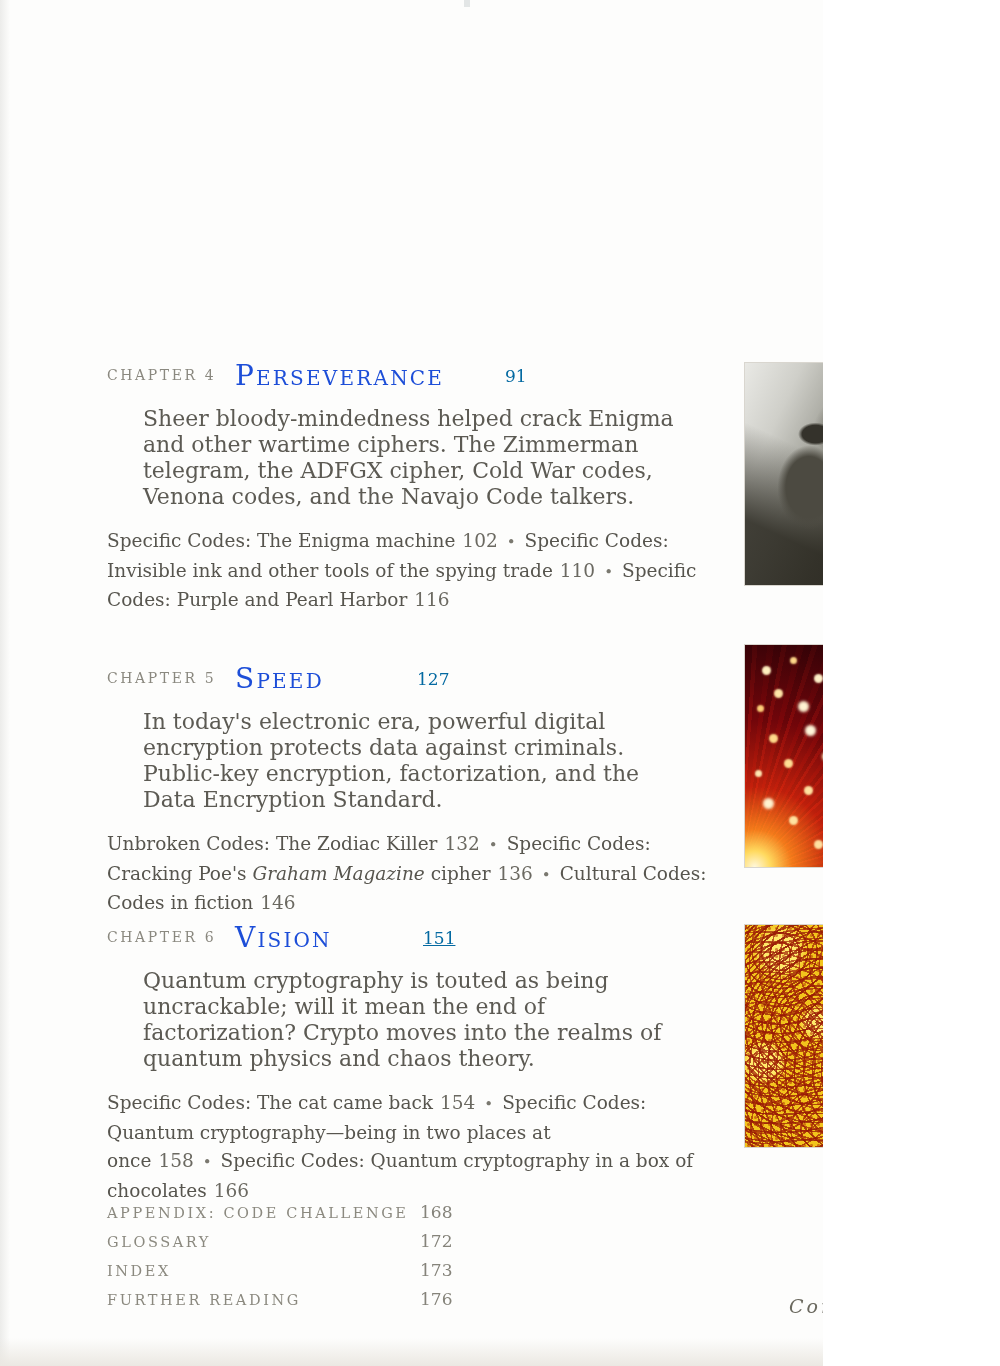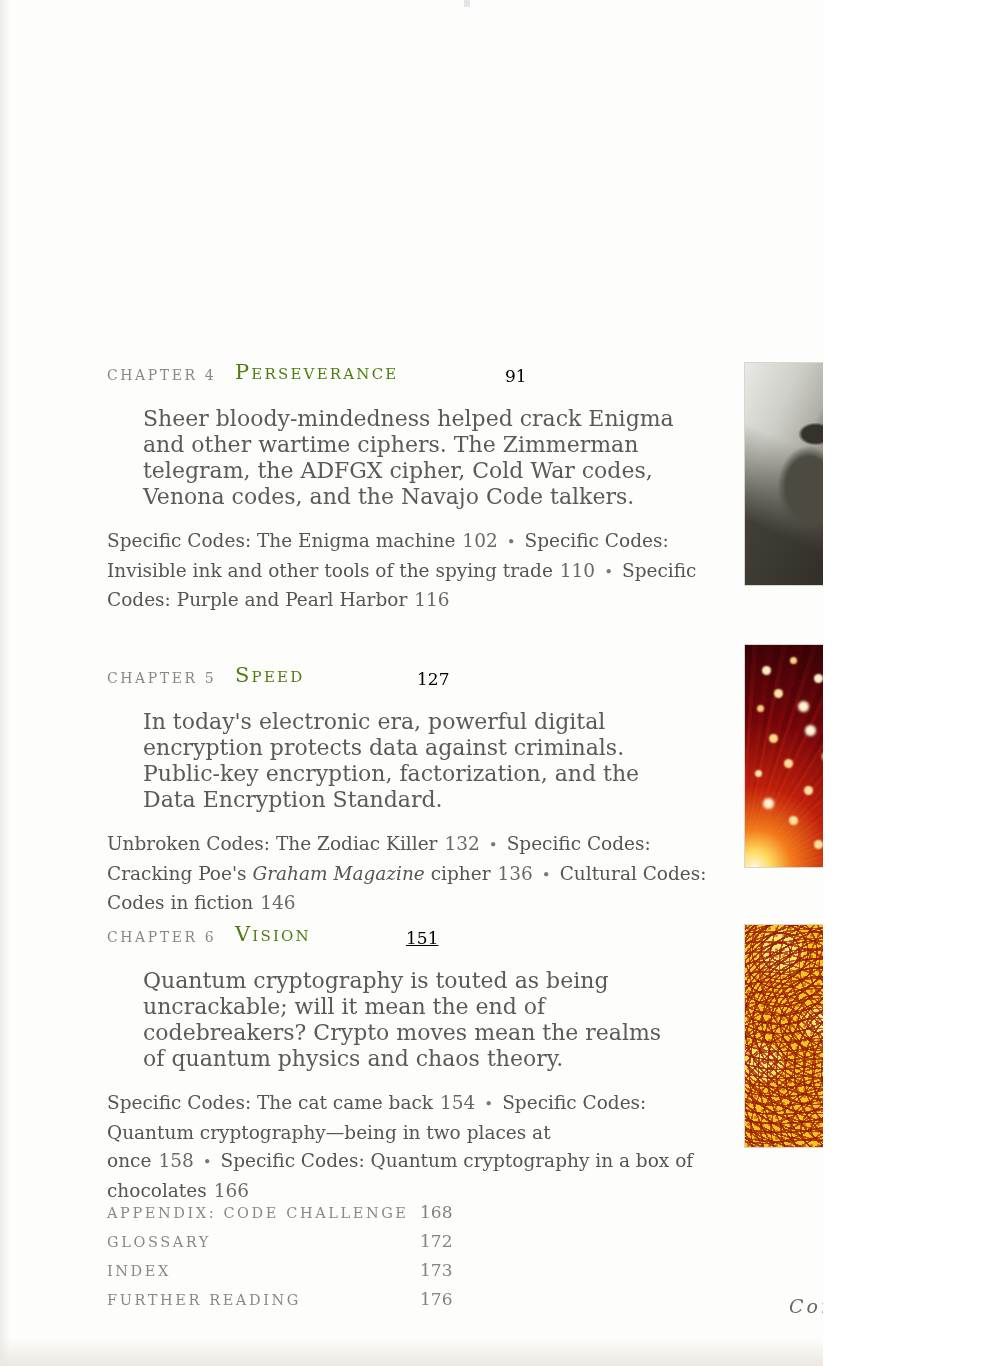--- a/index.html
+++ b/index.html
@@ -18,27 +18,27 @@
   #chapter-4{top:360px;}
   #chapter-5{top:663px;}
   #chapter-6{top:922px;}
 
   .chap-head{position:relative;height:32px;}
   .chap-label{
     position:absolute;left:0;top:8px;font-size:14px;letter-spacing:2.6px;
     text-transform:uppercase;color:#8a887f;line-height:1;
   }
   .chap-title{
-    position:absolute;left:128px;top:0;font-variant:small-caps;font-size:21px;
-    letter-spacing:2.2px;color:#4d7c0f;line-height:1.15;
+    position:absolute;left:128px;top:0;font-variant:small-caps;font-size:28px;
+    letter-spacing:2.2px;color:#1d4ed8;line-height:1.15;
   }
-  .chap-page{position:absolute;top:8px;font-size:17px;color:#000000;line-height:1;}
+  .chap-page{position:absolute;top:8px;font-size:17px;color:#0369a1;line-height:1;}
   #chapter-4 .chap-page{left:398px;}
   #chapter-5 .chap-page{left:310px;}
-  #chapter-6 .chap-page{left:299px;text-decoration:underline;}
+  #chapter-6 .chap-page{left:316px;text-decoration:underline;}
 
   .summary{
     margin:14px 0 0 36px;width:545px;font-size:22px;
     line-height:26px;color:#5c5a53;
   }
   .entries{
     margin:17px 0 0 0;width:612px;font-size:18.5px;line-height:28.5px;color:#57554e;
   }
   .entries .pg{margin-left:7px;color:#6b6961;margin-top:20px;}
   .entries .bullet{margin:0 9px;color:#7a786f;font-size:15px;}
@@ -131,21 +131,21 @@
       <span>cipher</span><span class="pg">136</span><span class="bullet">•</span><span>Cultural Codes: Codes in fiction</span><span class="pg">146</span>
     </p>
   </section>
 
   <section class="chapter" id="chapter-6">
     <div class="chap-head">
       <span class="chap-label">Chapter 6</span>
       <span class="chap-title">Vision</span>
       <span class="chap-page">151</span>
     </div>
-    <p class="summary">Quantum cryptography is touted as being uncrackable; will it mean the end of codebreakers? Crypto moves mean the realms of quantum physics and chaos theory.</p>
+    <p class="summary">Quantum cryptography is touted as being uncrackable; will it mean the end of factorization? Crypto moves into the realms of quantum physics and chaos theory.</p>
     <p class="entries">
       <span>Specific Codes: The cat came back</span><span class="pg">154</span><span class="bullet">•</span><span>Specific Codes: Quantum cryptography—being in two places at once</span><span class="pg">158</span><span class="bullet">•</span><span>Specific Codes: Quantum cryptography in a box of chocolates</span><span class="pg">166</span>
     </p>
   </section>
 
   <div class="photo" id="photo-soldiers">
     <div class="figures"></div>
   </div>
   <div class="photo" id="photo-fiber">
     <div class="dots"></div>

